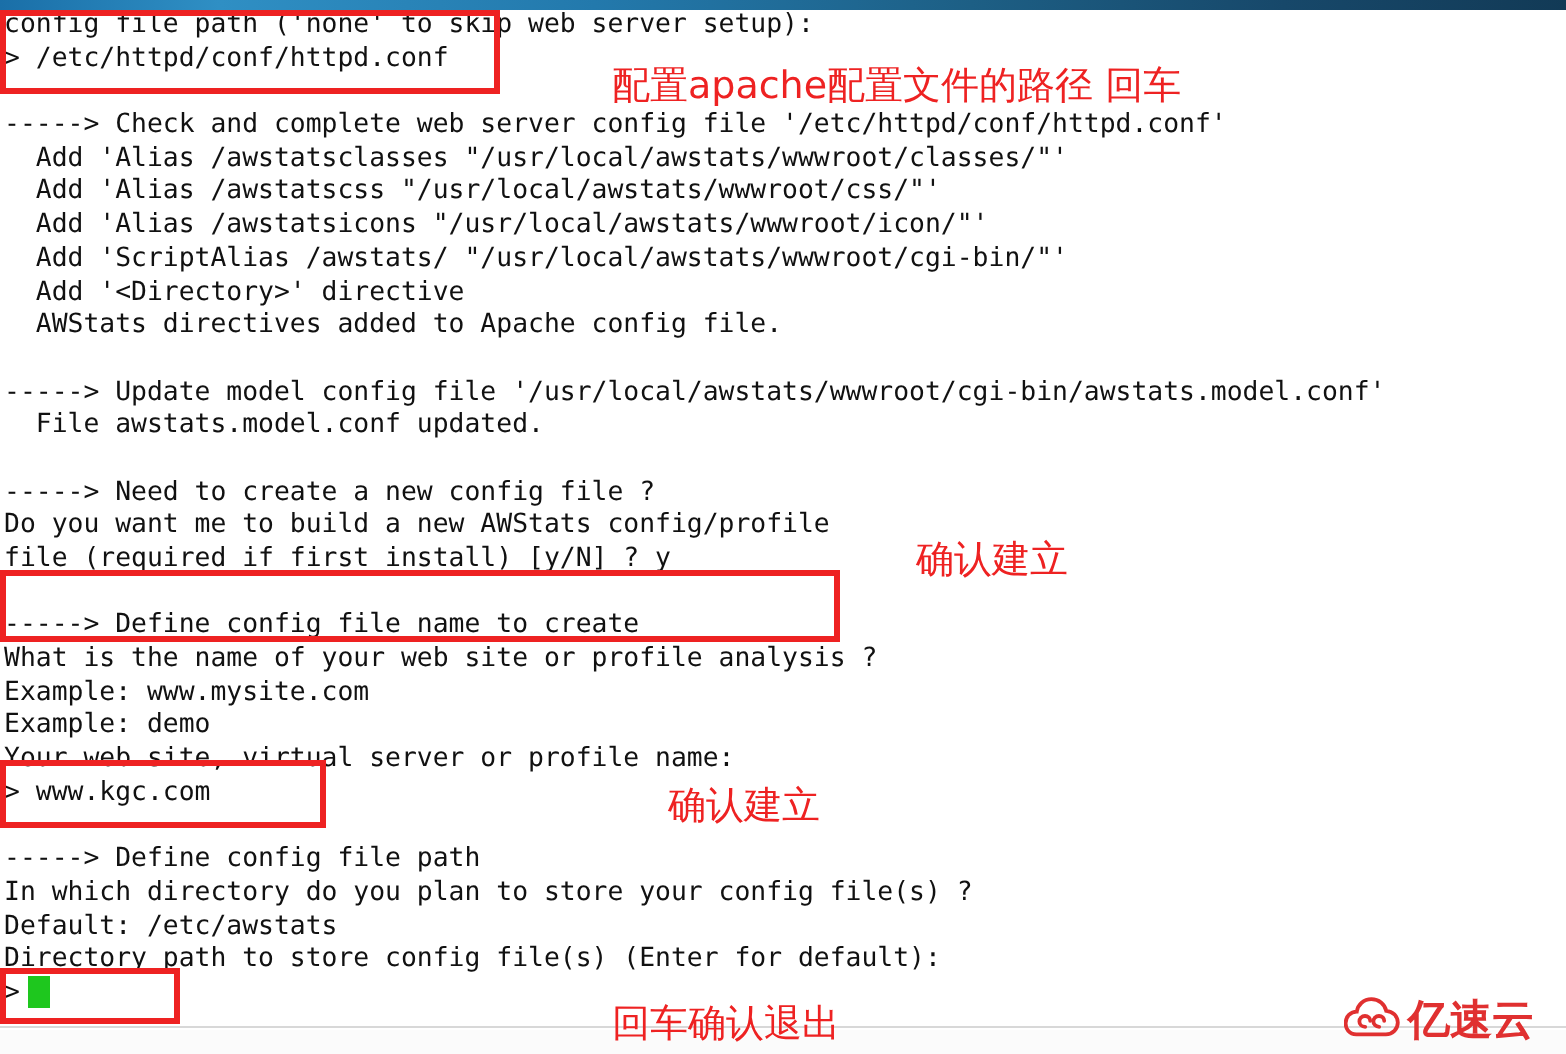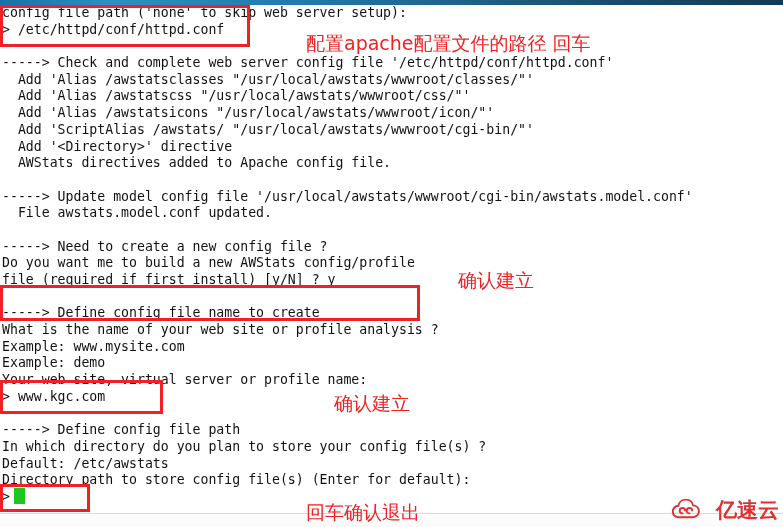--- a/index.html
+++ b/index.html
@@ -84,21 +84,21 @@
   
   #cursor-block {
     position: absolute;
     background: #1ec71e;
   }
   
   #watermark {
     position: absolute;
     display: flex;
     align-items: center;
-    gap: 16px;
+    gap: 4px;
   }
   #watermark .wm-text {
     color: #e03030;
     font-family: "DejaVu Sans", "Liberation Sans", sans-serif;
     font-size: 21px;
     font-weight: bold;
     letter-spacing: 0px;
     white-space: pre;
   }
   #watermark svg { display: block; }

